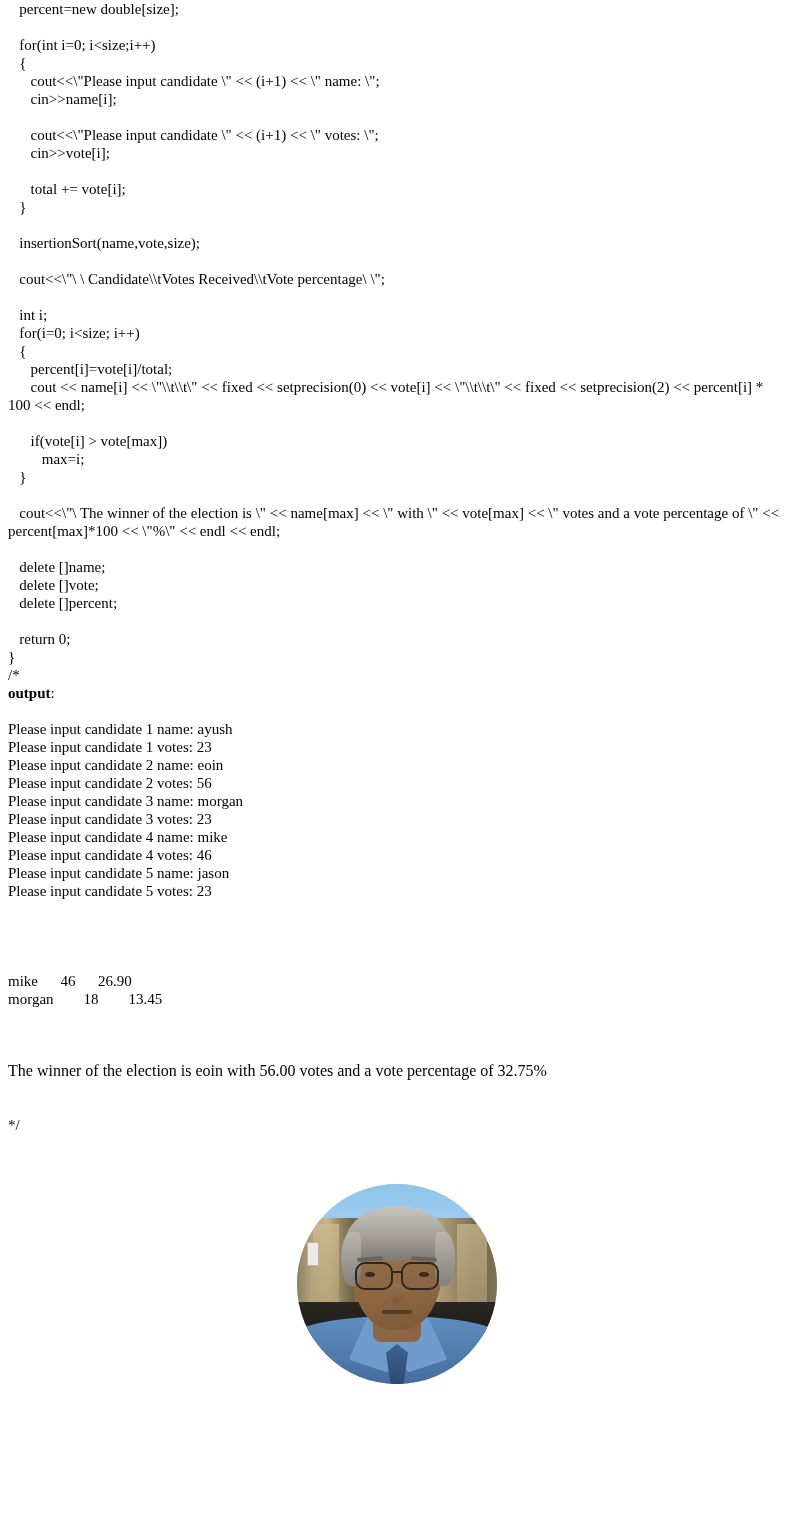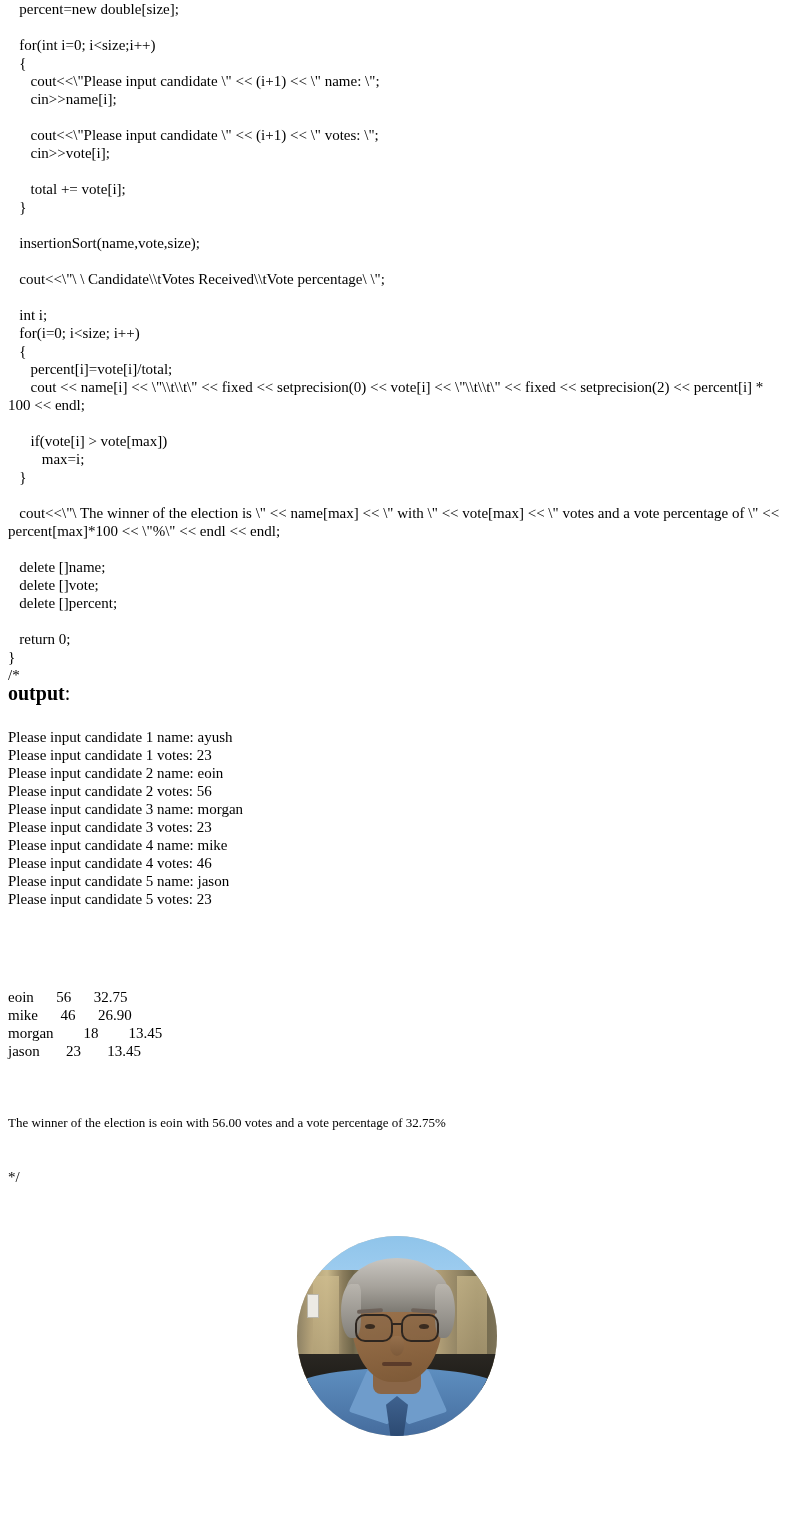--- a/index.html
+++ b/index.html
@@ -36,43 +36,42 @@
     white-space: pre-wrap;
     min-height: 18px;
   }
   .code-line.blank {
     height: 18px;
   }
 
   
   .output-label {
     padding: 0 8px;
-    font-size: 20px;
+    font-size: 15px;
     line-height: 18px;
   }
   .output-label b {
     font-weight: bold;
   }
 
   .output-block {
     padding: 0 8px;
     font-family: "Liberation Serif", "DejaVu Serif", serif;
     font-size: 15px;
     line-height: 18px;
     white-space: pre;
-    margin-top: 8px;
   }
   .out-line {
     min-height: 18px;
     white-space: pre;
   }
 
   .winner-line {
     padding: 0 8px;
-    font-size: 13px;
+    font-size: 16px;
     line-height: 18px;
   }
 
   .tail-marker {
     padding: 0 8px;
     font-size: 15px;
     line-height: 18px;
   }
   .spacer-18 { height: 18px; }
   .spacer-36 { height: 36px; }
@@ -275,21 +274,21 @@
     <b>output</b><span>:</span>
   </div>
 
   <div class="spacer-18"></div>
 
   <div class="output-block" id="prompt-block"><div class="out-line">Please input candidate 1 name: ayush</div><div class="out-line">Please input candidate 1 votes: 23</div><div class="out-line">Please input candidate 2 name: eoin</div><div class="out-line">Please input candidate 2 votes: 56</div><div class="out-line">Please input candidate 3 name: morgan</div><div class="out-line">Please input candidate 3 votes: 23</div><div class="out-line">Please input candidate 4 name: mike</div><div class="out-line">Please input candidate 4 votes: 46</div><div class="out-line">Please input candidate 5 name: jason</div><div class="out-line">Please input candidate 5 votes: 23</div></div>
 
   <div class="spacer-36"></div>
 
   <div class="output-block">
-    <div id="results-rows"><div class="out-line">eoin      56      32.75</div><div class="out-line">mike      46      26.90</div><div class="out-line">morgan        18        13.45</div><div class="out-line">jason       23       13.45</div></div>
+    <div id="results-rows"><div class="out-line">mike      46      26.90</div><div class="out-line">morgan        18        13.45</div></div>
   </div>
 
   <div class="spacer-18"></div>
 
   <div class="winner-line">The winner of the election is eoin with 56.00 votes and a vote percentage of 32.75%</div>
 
   <div class="spacer-36"></div>
 
   <div class="tail-marker">*/</div>
 

